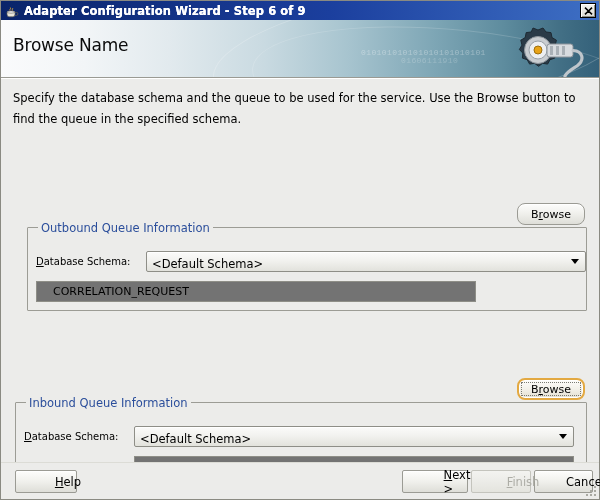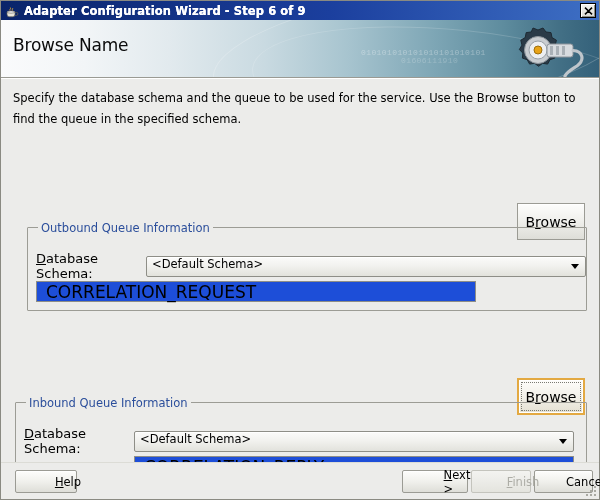--- a/index.html
+++ b/index.html
@@ -109,26 +109,26 @@
     border-top: 1px solid #FFFFFF;
   }
   .desc {
     position: absolute; left: 12px; top: 9px; right: 14px;
     font-size: 11.5px; color: #000; line-height: 21px;
     font-family: "DejaVu Sans", sans-serif;
   }
 
   .browse-btn {
     position: absolute;
-    width: 68px; height: 37px;
-    font-size: 14px; color: #000;
+    width: 68px; height: 22px;
+    font-size: 11px; color: #000;
     font-family: "DejaVu Sans", sans-serif;
     background: linear-gradient(to bottom, #FDFDFC 0%, #F0F0EC 48%, #DEDED8 100%);
     border: 1px solid #9b9b94;
-    border-radius: 0;
+    border-radius: 8px;
     display:flex; align-items:center; justify-content:center;
     cursor: pointer;
     box-shadow: inset 0 1px 0 #ffffff;
   }
   .browse-btn.focused {
     border: 2px solid #E3A942;
     background: linear-gradient(to bottom, #FEFDFB 0%, #F3F1EA 48%, #E4E0D2 100%);
     box-shadow: inset 0 0 0 1px #fff;
   }
   .browse-btn.focused .focus-ring {
@@ -156,31 +156,31 @@
   }
   #gb-outbound { left: 26px; top: 148px; width: 560px; height: 84px; }
   #gb-inbound  { left: 14px; top: 323px; width: 572px; height: 84px; }
 
   .field-row { position: absolute; left: 8px; display: flex; align-items: center; }
   .fr-schema { top: 23px; }
   .fr-queue  { top: 53px; }
 
   .field-label {
     width: 110px; flex: none;
-    font-size: 13px; color: #000;
+    font-size: 10px; color: #000;
     font-family: "DejaVu Sans", sans-serif;
   }
   .field-label u { text-decoration: underline; }
 
   .combo {
     width: 440px; height: 21px;
     background: linear-gradient(to bottom, #FBFBFA 0%, #F2F2EF 45%, #E2E2DC 100%);
     border: 1px solid #8e8e87;
     border-radius: 2px;
-    display: flex; align-items: flex-start;
+    display: flex; align-items: flex-end;
     position: relative; cursor: pointer;
     box-shadow: inset 0 1px 0 #fff;
   }
   .combo-value {
     padding-left: 5px;
     font-size: 11.5px; color: #000;
     font-family: "DejaVu Sans", sans-serif;
     flex: 1; white-space: nowrap; overflow: hidden;
   }
   .combo-arrow {
@@ -190,25 +190,25 @@
   }
   .combo-arrow i {
     display:block; width:0; height:0;
     border-left: 4.5px solid transparent;
     border-right: 4.5px solid transparent;
     border-top: 5px solid #000;
   }
 
   .textfield {
     width: 440px; height: 21px;
-    background: #1d4ed8;
+    background: #737373;
     border: 1px solid #8e8e87;
     display: flex; align-items: center;
-    padding-left: 9px;
-    font-size: 17px; color: #000;
+    padding-left: 16px;
+    font-size: 11px; color: #000;
     font-family: "DejaVu Sans", sans-serif;
     cursor: text;
   }
 
   
   .btnbar {
     flex: none; height: 37px;
     position: relative;
     background: #ECECEA;
     border-top: 1px solid #DCDCD6;

